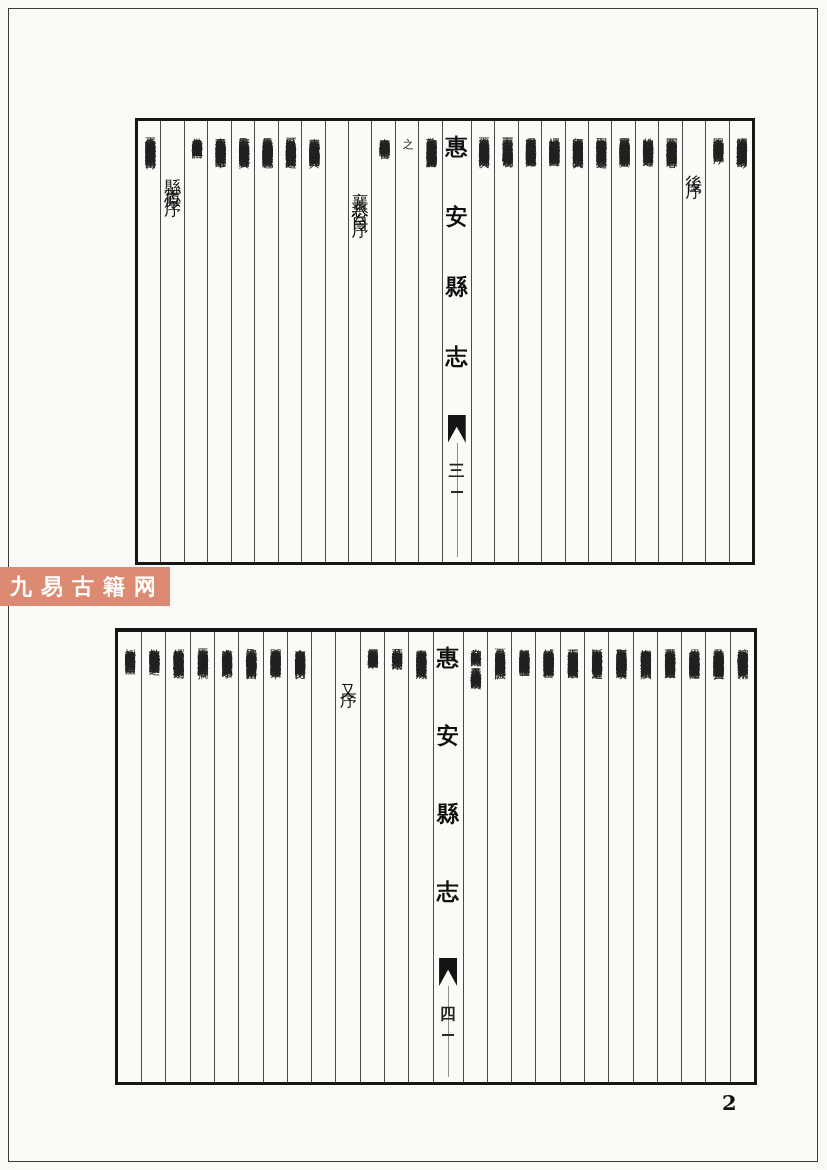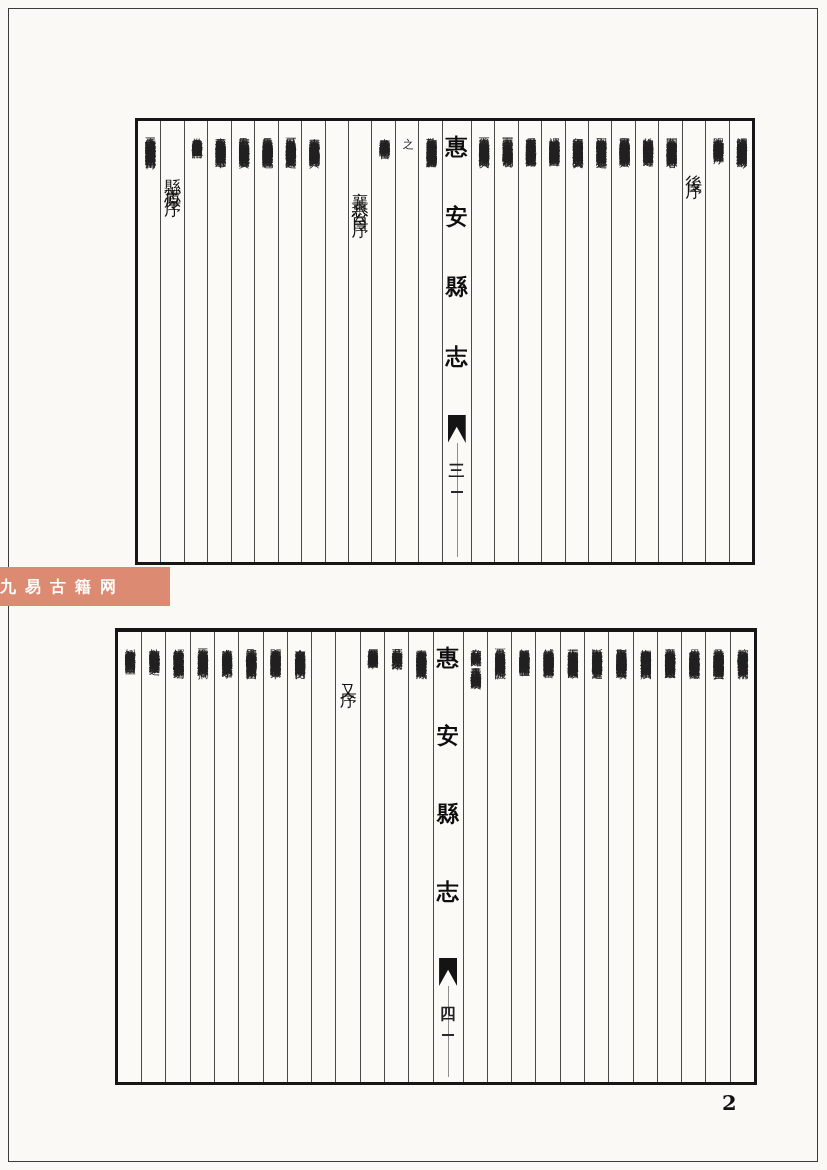--- a/index.html
+++ b/index.html
@@ -42,22 +42,22 @@
   }
   .folio{font-size:16px;line-height:1;margin-top:20px;position:relative;z-index:1;font-weight:bold;}
   .folio-bar{width:12px;height:2px;background:#2a2a2a;margin-top:12px;flex:none;position:relative;z-index:1;}
   .crease{position:absolute;left:50%;width:1px;background:#8f8f8f;bottom:5px;z-index:0;}
   .page.top .crease{top:322px;}
   .page.bottom .crease{top:354px;}
   
   .watermark{
     position:absolute;left:0;top:567px;width:170px;height:39px;z-index:6;
     background:#dd8a72;color:#fff;font-family:"DejaVu Sans","Liberation Sans",sans-serif;
-    font-weight:bold;font-size:16px;line-height:39px;letter-spacing:9px;
-    box-sizing:border-box;white-space:nowrap;
+    font-weight:bold;font-size:22px;line-height:39px;letter-spacing:9px;
+    padding-left:10px;box-sizing:border-box;white-space:nowrap;
   }
   
   .page-number{
     position:absolute;left:722px;top:1090px;font-size:21px;font-weight:bold;
     font-family:"DejaVu Serif","Liberation Serif",serif;color:#101010;
   }
 </style>
 </head>
 <body>
 

